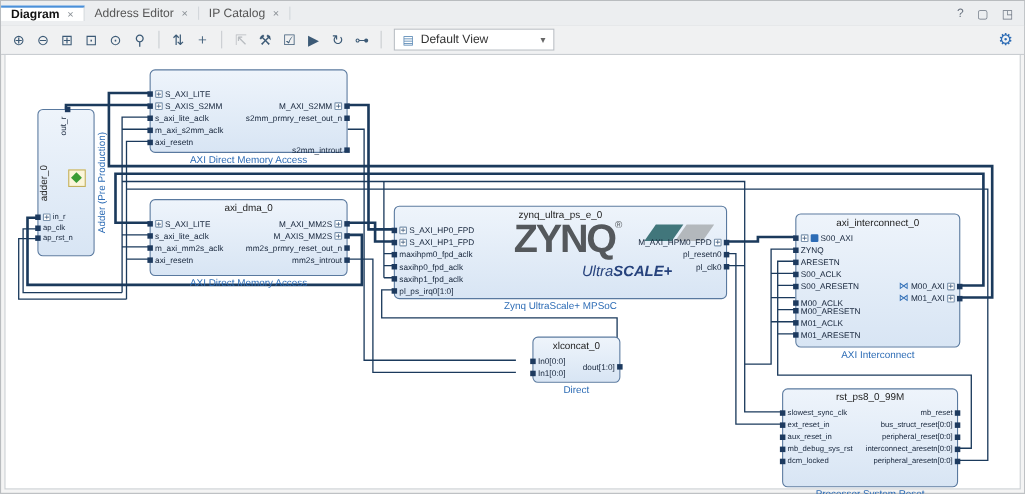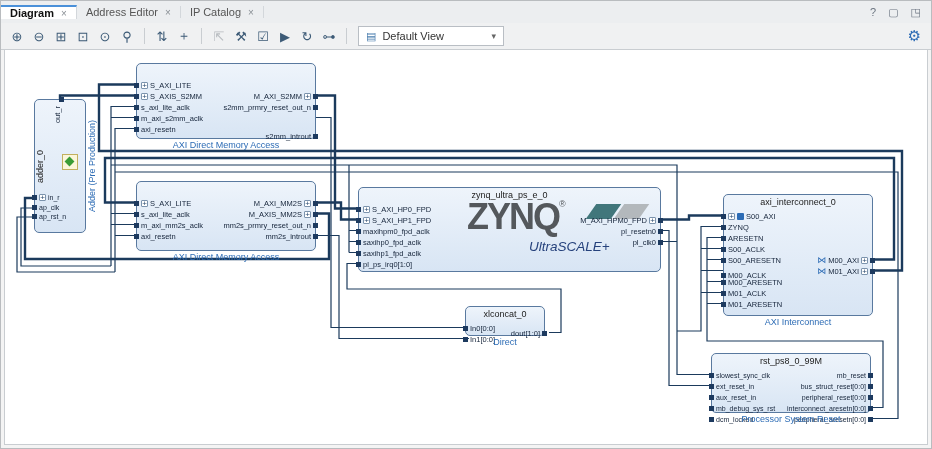--- a/index.html
+++ b/index.html
@@ -66,21 +66,21 @@
            transform:rotate(45deg);display:block;}
 
   
   .zlogo{position:absolute;left:108px;top:11px;width:200px;height:62px;}
   .zword{font-size:36px;font-weight:bold;color:#54585c;letter-spacing:-2px;line-height:1;}
   .zreg{font-size:9px;color:#54585c;vertical-align:top;}
   .zp{position:absolute;top:5px;width:25px;height:15px;transform:skewX(-35deg);}
   .zp1{left:124px;background:#41767b;}
   .zp2{left:152px;background:#b3b8bc;}
   .zfam{position:absolute;left:62px;top:40px;font-size:13.5px;color:#26427c;font-style:italic;}
-  .zfam .zb{font-weight:normal;text-align:center;}
+  .zfam .zb{font-weight:bold;text-align:center;}
 </style>
 </head>
 <body>
 
 <div class="app">
 
   <div class="tabbar">
     <div class="tab active">
       <span>Diagram</span>
       <span class="close">×</span>
@@ -203,20 +203,21 @@
         <span>s2mm_prmry_reset_out_n</span>
       </div>
     <div class="port pr" style="top:67px">
         <span class="pin"></span>
         <span>s2mm_introut</span>
       </div>
     <div class="bcaption">AXI Direct Memory Access</div>
   </div>
 
   <div class="block" style="left:135px;top:180px;width:180px;height:70px">
+    <div class="btitle">axi_dma_0</div>
     <div class="port pl" style="top:16px">
         <span class="pin"></span>
         <span class="expand">+</span>
         <span>S_AXI_LITE</span>
       </div>
     <div class="port pl" style="top:27px">
         <span class="pin"></span>
         <span>s_axi_lite_aclk</span>
       </div>
     <div class="port pl" style="top:38px">
@@ -288,23 +289,24 @@
         <span>M_AXI_HPM0_FPD</span>
       </div>
     <div class="port pr" style="top:38px">
         <span class="pin"></span>
         <span>pl_resetn0</span>
       </div>
     <div class="port pr" style="top:49px">
         <span class="pin"></span>
         <span>pl_clk0</span>
       </div>
-  </div>
-
-  <div class="block" style="left:464px;top:305px;width:80px;height:30px">
+    <div class="bcaption">Zynq UltraScale+ MPSoC</div>
+  </div>
+
+  <div class="block" style="left:483px;top:305px;width:80px;height:42px">
     <div class="btitle">xlconcat_0</div>
     <div class="port pl" style="top:16px">
         <span class="pin"></span>
         <span>In0[0:0]</span>
       </div>
     <div class="port pl" style="top:27px">
         <span class="pin"></span>
         <span>In1[0:0]</span>
       </div>
     <div class="port pr" style="top:21px">
@@ -362,21 +364,21 @@
       </div>
     <div class="port pr" style="top:71px">
         <span class="pin"></span>
         <span class="expand">+</span>
         <span>M01_AXI</span>
         <span class="switch">⋈</span>
       </div>
     <div class="bcaption">AXI Interconnect</div>
   </div>
 
-  <div class="block small" style="left:710px;top:352px;width:160px;height:60px">
+  <div class="block small" style="left:710px;top:352px;width:160px;height:90px">
     <div class="btitle">rst_ps8_0_99M</div>
     <div class="port pl" style="top:16px">
         <span class="pin"></span>
         <span>slowest_sync_clk</span>
       </div>
     <div class="port pl" style="top:27px">
         <span class="pin"></span>
         <span>ext_reset_in</span>
       </div>
     <div class="port pl" style="top:38px">

